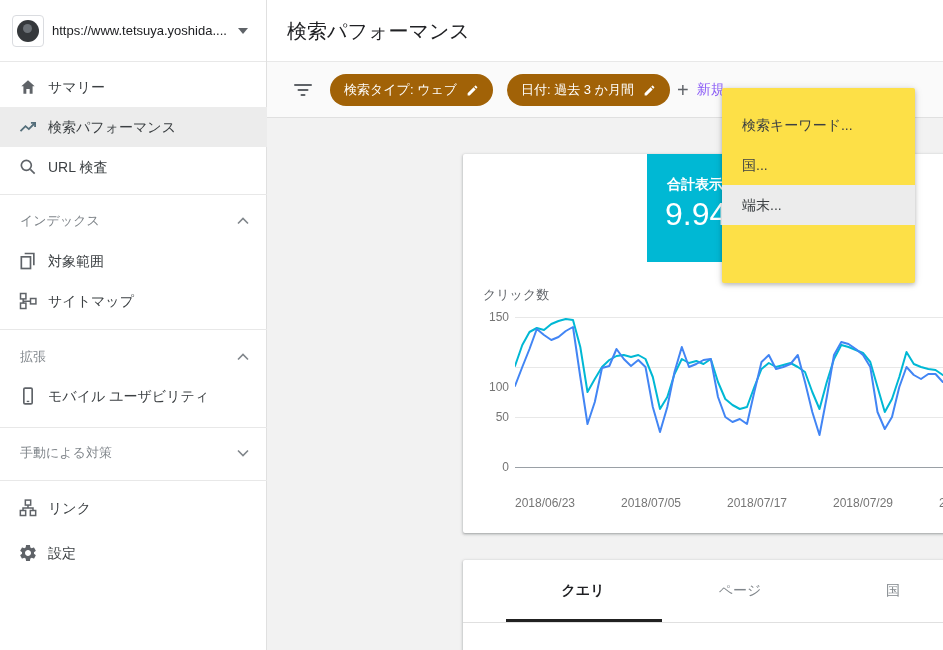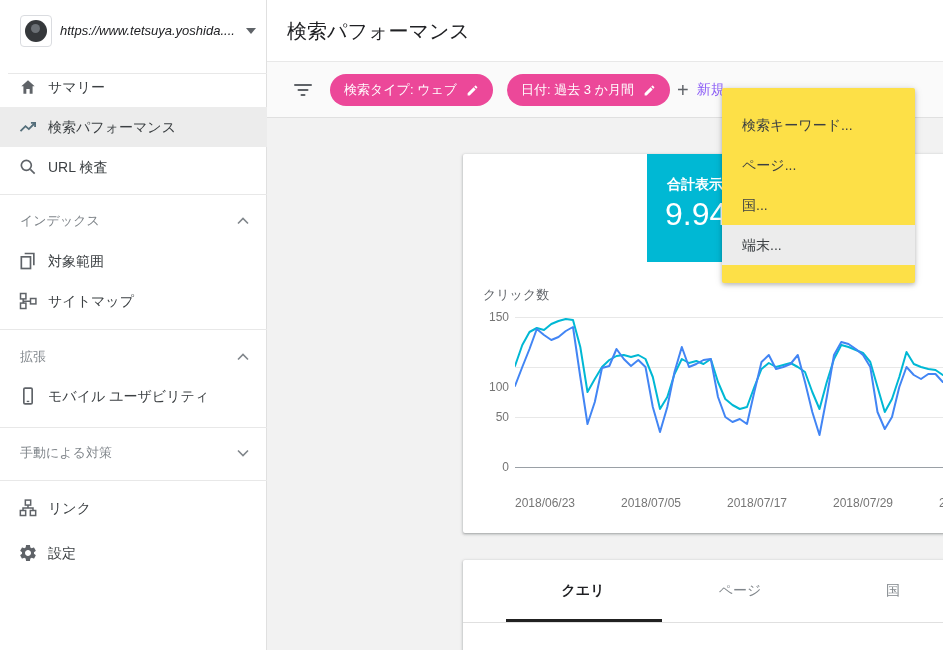--- a/index.html
+++ b/index.html
@@ -2,21 +2,21 @@
 <html><head>
 <meta charset="utf-8">
 <style>
   * { box-sizing: border-box; margin: 0; padding: 0; }
   html,body { width: 943px; height: 650px; }
   body { font-family: "Liberation Sans", "DejaVu Sans", sans-serif; background:#fff; }
   #app { position: relative; width: 943px; height: 650px; overflow: hidden; background:#fff; }
 
   
   .sidebar { position:absolute; left:0; top:0; width:267px; height:650px; background:#fff; border-right:1px solid #e0e0e0; }
-  .property-row { position:absolute; left:8px; top:0; width:100%; height:74px; border-bottom:1px solid #e8e8e8; cursor:pointer;font-style:italic; }
+  .property-row { position:absolute; left:0; top:0; width:100%; height:62px; border-bottom:1px solid #e8e8e8; cursor:pointer; }
   .avatar-box { position:absolute; left:12px; top:15px; width:32px; height:32px; border:1px solid #dadce0; border-radius:4px; }
   .avatar-circle { position:absolute; left:4px; top:4px; width:22px; height:22px; border-radius:50%; background:#35383b; }
   .avatar-circle::after{ content:""; position:absolute; left:6px; top:4px; width:9px; height:9px; border-radius:50%; background:#6b7075; }
   .property-url { position:absolute; left:52px; top:0; height:62px; line-height:62px; font-size:13px; color:#202124; width:178px; overflow:hidden; white-space:nowrap; }
   .caret-down { position:absolute; right:18px; top:28px; width:0; height:0; border-left:5px solid transparent; border-right:5px solid transparent; border-top:6px solid #5f6368; }
 
   .nav-item { position:absolute; left:0; width:267px; height:40px; cursor:pointer; }
   .nav-item.selected { background:#ececec; }
   .nav-icon { position:absolute; left:18px; top:10px; width:20px; height:20px; }
   .nav-label { position:absolute; left:48px; top:0; height:40px; line-height:40px; font-size:14px; color:#3c4043; white-space:nowrap; }
@@ -26,21 +26,21 @@
   .divider { position:absolute; left:0; width:267px; height:1px; background:#e8e8e8; }
 
   
   .main-header { position:absolute; left:267px; top:0; width:676px; height:62px; background:#fff; border-bottom:1px solid #e8e8e8; }
   .page-title { position:absolute; left:20px; top:18px; font-size:20px; font-weight:400; color:#202124; }
 
   
   .filter-bar { position:absolute; left:267px; top:62px; width:676px; height:56px; background:#fafafa; border-bottom:1px solid #e0e0e0; }
   .filter-icon { position:absolute; left:26px; top:19px; width:20px; height:18px; cursor:pointer; }
   .filter-icon span { position:absolute; left:50%; transform:translateX(-50%); height:2px; background:#5f6368; border-radius:1px; }
-  .chip { position:absolute; top:12px; height:32px; border-radius:16px; background:#ec4899; color:#fff; font-size:13px; display:flex; align-items:center; gap:9px; padding:0 14px; cursor:pointer; white-space:nowrap; }
+  .chip { position:absolute; top:12px; height:32px; border-radius:16px; background:#a16207; color:#fff; font-size:13px; display:flex; align-items:center; gap:9px; padding:0 14px; cursor:pointer; white-space:nowrap; }
   .chip svg { flex:0 0 auto; }
   .new-filter { position:absolute; left:410px; top:12px; height:32px; display:flex; align-items:center; gap:8px; cursor:pointer; }
   .new-filter .plus { font-size:20px; color:#5f6368; line-height:32px; font-weight:400; }
   .new-filter .nf-label { font-size:14px; color:#8b5cf6; }
 
   
   .content-bg { position:absolute; left:267px; top:118px; width:676px; height:532px; background:#f2f2f2; }
 
   .chart-card { position:absolute; left:463px; top:154px; width:492px; height:379px; background:#fff; border-radius:2px; box-shadow:0 1px 2px rgba(60,64,67,.3), 0 1px 3px 1px rgba(60,64,67,.15); }
   .metric-tile { position:absolute; top:0; width:184px; height:108px; cursor:pointer; }
@@ -243,18 +243,17 @@
   <div class="tabs-card">
     <span class="tab active" style="left:120px">クエリ</span>
     <span class="tab" style="left:277px">ページ</span>
     <span class="tab" style="left:430px">国</span>
     <div class="tab-underline"></div>
     <div class="tabs-divider"></div>
   </div>
 
   <div class="dropdown">
     <div class="menu-item">検索キーワード...</div>
-    <div class="menu-item">ページ...</div>
     <div class="menu-item">国...</div>
     <div class="menu-item highlight">端末...</div>
   </div>
 
 </div>
 
 </body></html>

